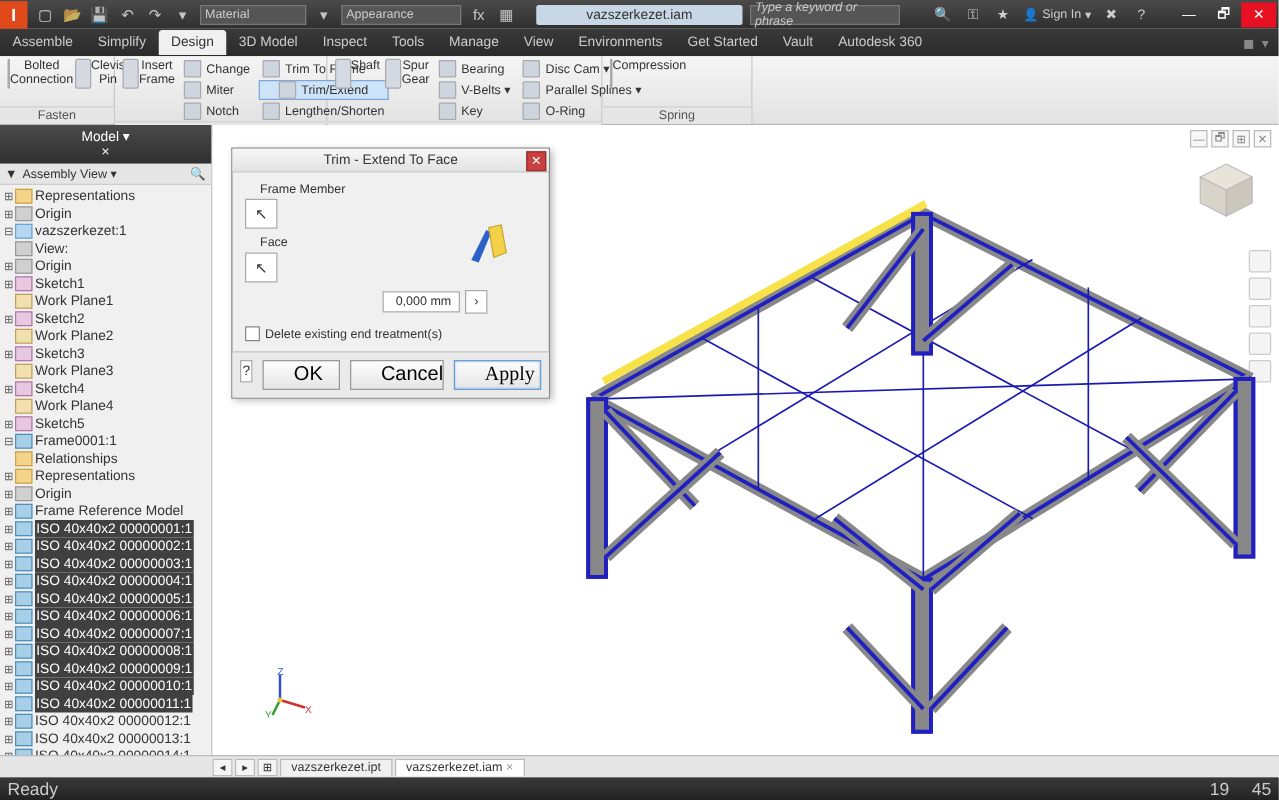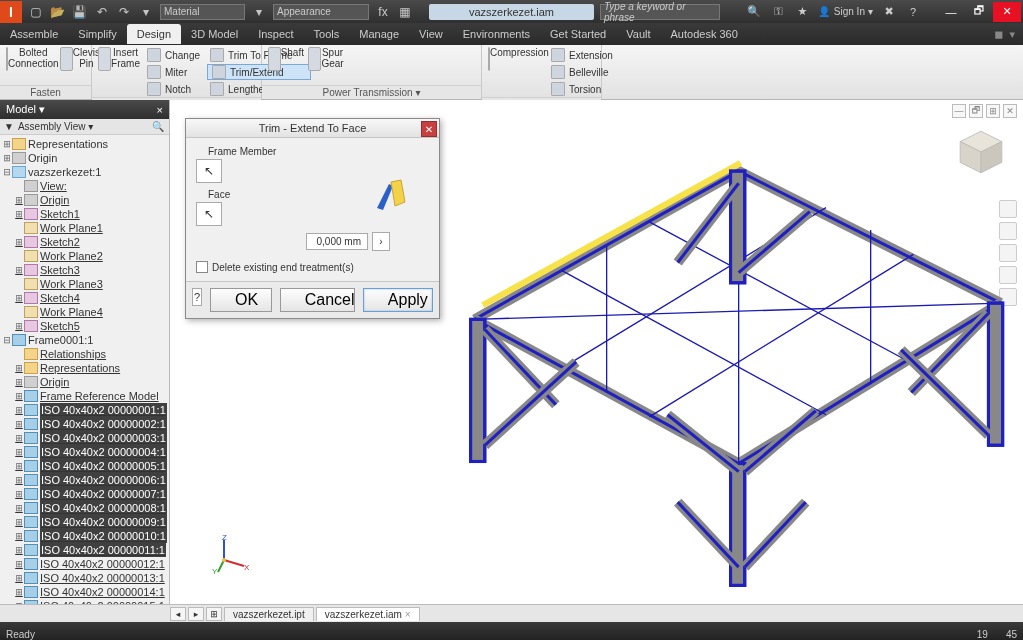--- a/index.html
+++ b/index.html
@@ -30,79 +30,79 @@
 
 .ribbon { height: 55px; background: linear-gradient(#f5f5f5,#e2e2e2); border-bottom: 1px solid #b5b5b5; display: flex; }
 .ribbon .panel { border-right: 1px solid #c9c9c9; padding: 2px 6px 0 6px; display: flex; flex-direction: column; }
 .ribbon .panel .body { flex: 1; display: flex; gap: 4px; align-items: flex-start; }
 .ribbon .bigbtn { display: flex; flex-direction: row; align-items: flex-start; width: 50px; font-size: 10px; text-align: center; line-height: 1.1; }
 .ribbon .bigbtn .ic { width: 24px; height: 24px; background: #d4d9e2; border: 1px solid #aaa; margin-bottom: 2px; border-radius: 2px; }
 .ribbon .col { display: flex; flex-direction: column; gap: 1px; }
 .ribbon .smallbtn { display: flex; align-items: center; gap: 4px; font-size: 10px; padding: 1px 3px; white-space: nowrap; }
 .ribbon .smallbtn .sic { width: 14px; height: 14px; background: #cfd5de; border: 1px solid #aaa; border-radius: 1px; flex-shrink: 0;}
 .ribbon .panel .caption { text-align: center; font-size: 10px; color: #555; padding: 1px 0; background: #e6e6e6; margin: 0 -6px; border-top: 1px solid #d0d0d0; }
-.ribbon .trim-highlighted { background: #cde3f7; border: 1px solid #7da7d9; padding: 0 4px; }
+.ribbon .trim-highlighted { background: #cde3f7; border: 1px solid #7da7d9; padding: 0 15px; }
 
 
 .workspace { position: absolute; top: 100px; bottom: 18px; left: 0; right: 0; display: flex; }
 .browser { width: 170px; background: #f0f0f0; border-right: 1px solid #bbb; display: flex; flex-direction: column; }
-.browser .bh { background: linear-gradient(#4a4a4a,#2f2f2f); color: #fff; padding: 3px 6px; font-size: 11px; display: flex; justify-content: space-between; align-items: center; }
+.browser .bh { background: linear-gradient(#4a4a4a,#2f2f2f); color: #fff; padding: 3px 6px; font-size: 11px; display: flex; justify-content: space-between; align-items: center; flex-direction: column; }
 .browser .bt { background: #e5e5e5; padding: 2px 4px; display: flex; align-items: center; gap: 4px; border-bottom: 1px solid #ccc; font-size: 10px;}
 .browser .bt .asmv { flex: 1; }
 .browser .tree { flex: 1; overflow: auto; font-size: 11px; padding: 2px 0; }
 .browser .tree .node { display: flex; align-items: center; padding: 0 2px; white-space: nowrap; line-height: 14px;}
 .browser .tree .node .exp { width: 10px; text-align: center; color: #666; font-size: 9px;}
 .browser .tree .node .nic { width: 14px; height: 12px; margin-right: 2px; flex-shrink: 0; }
 .browser .tree .node .nic.folder { background: #f3d48a; border: 1px solid #c9a24a;}
 .browser .tree .node .nic.part { background: #b5d8f0; border: 1px solid #6aa5d0;}
 .browser .tree .node .nic.origin { background: #d0d0d0; border: 1px solid #999;}
 .browser .tree .node .nic.sketch { background: #e8c8e0; border: 1px solid #b078a4;}
 .browser .tree .node .nic.plane { background: #f0e0b0; border: 1px solid #c0a060;}
 .browser .tree .node .nic.frame { background: #a8cfe8; border: 1px solid #5090b8;}
 .browser .tree .node .lbl.sel { background: #404040; color: #fff; padding: 0 1px;}
-.browser .tree .ind1 { padding-left: 14px; text-decoration: underline; }
+.browser .tree .ind1 { padding-left: 2px; }
 
 
 .canvas { flex: 1; background: #fff; position: relative; }
 .canvas .toolstrip { position: absolute; top: 4px; right: 6px; display: flex; gap: 3px; }
 .canvas .toolstrip span { width: 14px; height: 14px; border: 1px solid #bbb; background: #f7f7f7; font-size: 9px; display: flex; align-items: center; justify-content: center; color: #888;}
 .canvas .viewcube { position: absolute; top: 26px; right: 16px; width: 52px; height: 52px; }
 .canvas .navbar { position: absolute; top: 100px; right: 4px; width: 20px; display: flex; flex-direction: column; gap: 4px; }
 .canvas .navbar div { width: 18px; height: 18px; border: 1px solid #ccc; background: #f4f4f4; border-radius: 2px;}
 .canvas .axes { position: absolute; left: 40px; bottom: 48px; font-size: 10px;}
 .canvas svg.model { position: absolute; inset: 0; }
 
 
 .doctabs { position: absolute; left: 0; bottom: 18px; height: 18px; background: #e6e6e6; width: 100%; border-top: 1px solid #bbb; display: flex; align-items: center; font-size: 10px; padding-left: 170px;}
 .doctabs .dt { border: 1px solid #bbb; background: #f0f0f0; padding: 1px 8px; margin-right: 2px; border-bottom: none;}
 .doctabs .dt.active { background: #fff; }
 .doctabs .navico { width: 16px; height: 14px; border: 1px solid #bbb; background:#f5f5f5; margin-right: 2px; display: flex; align-items: center; justify-content: center; font-size: 9px;}
 
 
-.status { position: absolute; bottom: 0; left: 0; right: 0; height: 18px; background: linear-gradient(#3a3a3a,#222); color: #ccc; font-size: 10px; display: flex; align-items: flex-end; padding: 0 6px; }
+.status { position: absolute; bottom: 0; left: 0; right: 0; height: 18px; background: linear-gradient(#3a3a3a,#222); color: #ccc; font-size: 14px; display: flex; align-items: center; padding: 0 6px; }
 .status .right { margin-left: auto; display: flex; gap: 18px;}
 
 
 .dialog { position: absolute; left: 185px; top: 118px; width: 255px; background: #f0f0f0; border: 1px solid #8a8a8a; box-shadow: 2px 2px 6px rgba(0,0,0,.3); z-index: 50;}
 .dialog .dtitle { background: linear-gradient(#f8f8f8,#e2e2e2); padding: 3px 6px; font-size: 11px; display: flex; align-items: center; border-bottom: 1px solid #c5c5c5; position: relative;}
 .dialog .dtitle .dt-text { flex: 1; text-align: center; }
 .dialog .dtitle .xbtn { width: 16px; height: 16px; background: #c84040; color: #fff; display: flex; align-items: center; justify-content: center; font-size: 10px; position: absolute; right: 2px; top: 2px; border: 1px solid #903030;}
 .dialog .dbody { padding: 6px 10px 8px 10px; }
 .dialog .section-label { font-size: 11px; margin-bottom: 4px; }
 .dialog .pickbtn { width: 26px; height: 24px; border: 1px solid #aaa; background: #fff; display: flex; align-items: center; justify-content: center; font-size: 12px; margin: 2px 0 6px 0;}
 .dialog .dimg { position: absolute; right: 28px; top: 36px; width: 40px; height: 40px;}
 .dialog .numrow { display: flex; align-items: center; gap: 4px; margin-top: 4px; margin-left: 110px;}
 .dialog .numrow .val { border: 1px solid #aaa; background: #fff; padding: 2px 6px; width: 62px; font-size: 10px; text-align: right;}
 .dialog .numrow .arr { border: 1px solid #aaa; background: #fff; width: 18px; height: 19px; display: flex; align-items: center; justify-content: center; font-size: 10px;}
 .dialog .cbrow { display: flex; align-items: center; gap: 4px; font-size: 10px; margin-top: 10px; }
 .dialog .cbrow .cb { width: 12px; height: 12px; border: 1px solid #888; background: #fff;}
 .dialog .dfoot { border-top: 1px solid #c5c5c5; padding: 6px; display: flex; gap: 8px; justify-content: flex-end; background: #eaeaea;}
 .dialog .dfoot .q { width: 18px; height: 18px; border: 1px solid #aaa; background: #fff; display: flex; align-items: center; justify-content: center; margin-right: auto; font-size: 11px;}
 .dialog .dfoot button { min-width: 56px; padding: 2px 24px; font-size: 16px; border: 1px solid #999; background: linear-gradient(#fdfdfd,#e5e5e5); }
-.dialog .dfoot button.primary { border: 1px solid #6a9fd4; box-shadow: 0 0 2px #8ab8e6 inset;}
+.dialog .dfoot button.primary { border: 1px solid #6a9fd4; box-shadow: 0 0 2px #8ab8e6 inset; font-family: Liberation Serif, serif;}
 </style>
 </head>
 <body>
 
 <div class="titlebar">
   <div class="logo">I</div>
   <div class="qat">
     <span class="qi">▢</span>
     <span class="qi">📂</span>
     <span class="qi">💾</span>
@@ -209,43 +209,57 @@
   <div class="panel" style="width:220px">
     <div class="body">
       <div class="bigbtn" style="width:36px">
           <div class="ic"></div>
           <span>Shaft</span>
         </div>
       <div class="bigbtn" style="width:36px">
           <div class="ic"></div>
           <span>Spur Gear</span>
         </div>
+      <div class="col">
+        <div class="smallbtn">
+            <div class="sic"></div>
+            <span>Bearing</span>
+          </div>
+        <div class="smallbtn">
+            <div class="sic"></div>
+            <span>V-Belts ▾</span>
+          </div>
+        <div class="smallbtn">
+            <div class="sic"></div>
+            <span>Key</span>
+          </div>
+      </div>
+      <div class="col">
+        <div class="smallbtn">
+            <div class="sic"></div>
+            <span>Disc Cam ▾</span>
+          </div>
+        <div class="smallbtn">
+            <div class="sic"></div>
+            <span>Parallel Splines ▾</span>
+          </div>
+        <div class="smallbtn">
+            <div class="sic"></div>
+            <span>O-Ring</span>
+          </div>
+      </div>
     </div>
     <div class="caption">Power Transmission ▾</div>
   </div>
   <div class="panel" style="width:120px">
     <div class="body">
       <div class="bigbtn" style="width:56px">
           <div class="ic"></div>
           <span>Compression</span>
         </div>
-      <div class="col">
-        <div class="smallbtn">
-            <div class="sic"></div>
-            <span>Extension</span>
-          </div>
-        <div class="smallbtn">
-            <div class="sic"></div>
-            <span>Belleville</span>
-          </div>
-        <div class="smallbtn">
-            <div class="sic"></div>
-            <span>Torsion</span>
-          </div>
-      </div>
     </div>
     <div class="caption">Spring</div>
   </div>
 </div>
 <div class="highlight-circle"></div>
 
 <div class="workspace">
 
   <div class="browser">
     <div class="bh">

